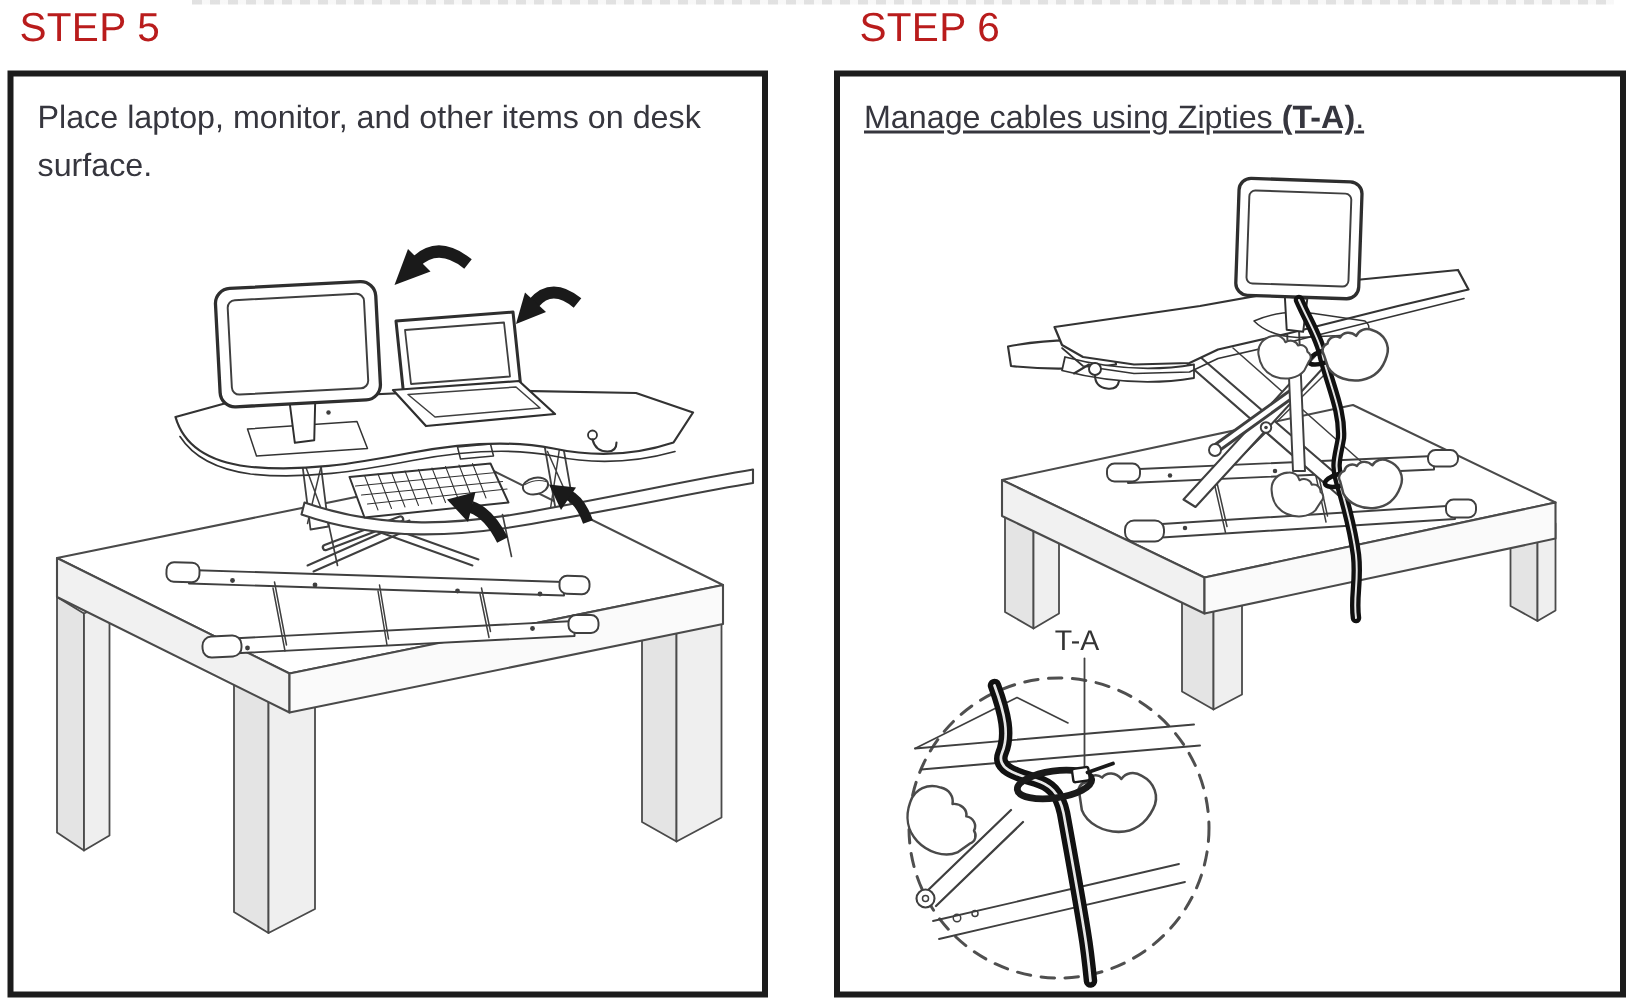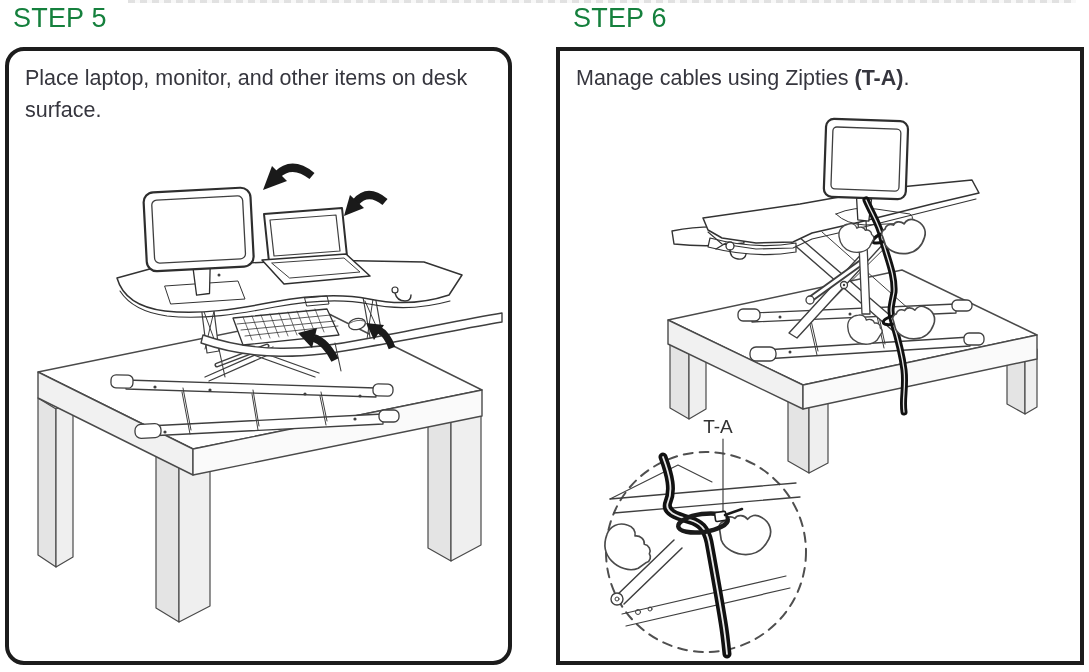--- a/index.html
+++ b/index.html
@@ -1,30 +1,30 @@
 <!DOCTYPE html>
 <html><head>
 <meta charset="utf-8">
 <style>
   html,body{margin:0;padding:0;background:#ffffff;width:1089px;height:672px;overflow:hidden;
     font-family:"Liberation Sans", sans-serif;}
   .top-strip{position:absolute;left:128px;top:0;width:948px;height:3px;opacity:.55;
     background:repeating-linear-gradient(90deg,#c9c9c9 0 7px,#f2f2f2 7px 12px);}
-  .step-title{position:absolute;top:1px;font-size:27px;line-height:34px;color:#15803d;
+  .step-title{position:absolute;top:1px;font-size:27px;line-height:34px;color:#b91c1c;
     font-weight:400;letter-spacing:.2px;}
   #step5-title{left:13px;}
   #step6-title{left:559px;margin-left:14px;}
   .panel{position:absolute;top:47px;height:618px;border:4px solid #1c1c1c;background:#fff;
     box-sizing:border-box;}
-  #step5-panel{left:5px;width:507px;border-radius:19px;}
+  #step5-panel{left:5px;width:507px;}
   #step6-panel{left:556px;width:528px;}
   .instruction{position:absolute;left:16px;top:11px;font-size:21.5px;line-height:32px;
     color:#36363e;z-index:2;}
   #step5-instruction{width:462px;}
-  #step6-instruction{width:496px;}
+  #step6-instruction{width:496px;text-decoration:underline;}
   .instruction b{font-weight:700;}
   .illo{position:absolute;left:-4px;top:-4px;z-index:1;}
   svg text{font-family:"Liberation Sans", sans-serif;}
 </style>
 </head>
 <body>
 
 <div class="top-strip"></div>
 
 <div class="step-title" id="step5-title">STEP 5</div>

